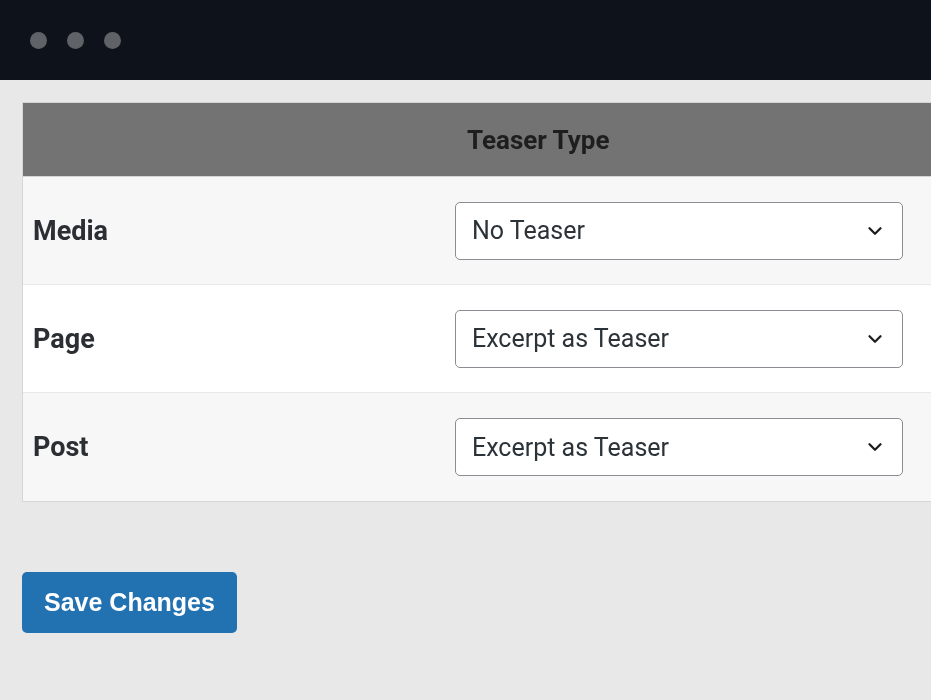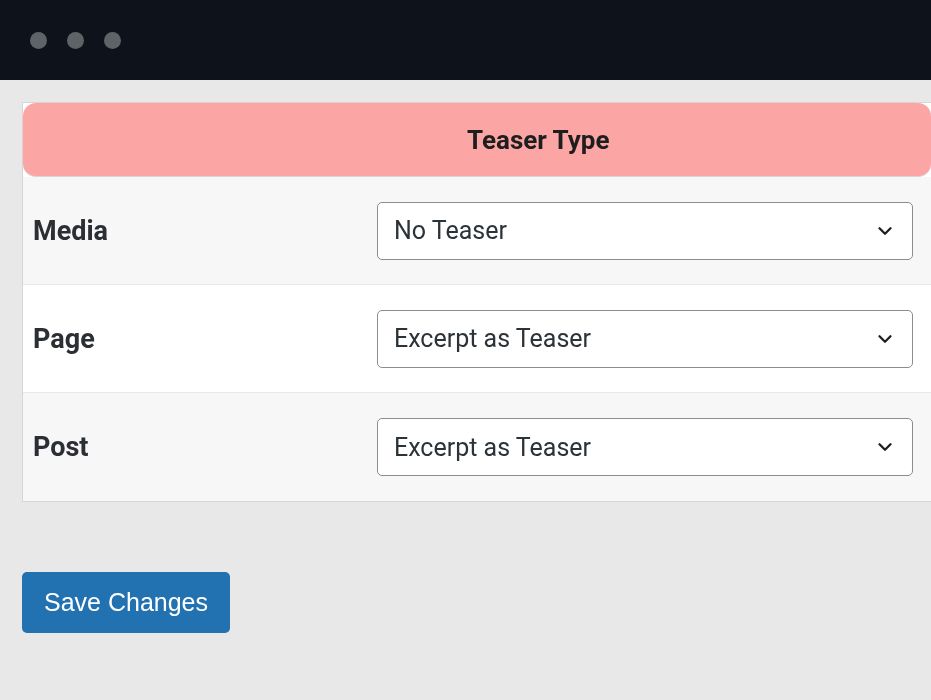--- a/index.html
+++ b/index.html
@@ -37,22 +37,21 @@
       width: 909px;
       border: 1px solid #d6d6d6;
       border-right: none;
       background: #fff;
     }
     .table-header {
       height: 74px;
       display: flex;
       align-items: center;
       border-bottom: 1px solid #d6d6d6;
-      background: #fca5a5;
-      border-radius: 13px;
+      background: #737373;
     }
     .header-label-col {
       width: 444px;
     }
     .header-value-col {
       flex: 1;
       font-size: 26px;
       font-weight: 700;
       color: #1e1e1e;
     }
@@ -76,21 +75,21 @@
       font-size: 27px;
       font-weight: 700;
       color: #2b2e33;
     }
     .row-control {
       flex: 1;
       padding-right: 18px;
     }
     .select-wrap {
       position: relative;
-      width: 536px;
+      width: 448px;
       height: 58px;
       background: #fff;
       border: 1px solid #8a8d91;
       border-radius: 5px;
       display: flex;
       align-items: center;
       padding: 0 16px;
       cursor: pointer;
     }
     .select-value {
@@ -103,21 +102,21 @@
       align-items: center;
     }
     .save-button {
       margin-left: 22px;
       margin-top: 70px;
       background: #2271b1;
       color: #fff;
       border: none;
       border-radius: 5px;
       font-size: 25px;
-      font-weight: 400;
+      font-weight: 700;
       padding: 16px 22px;
       cursor: pointer;
     }
   </style>
 </head>
 <body>
 
 <div class="titlebar">
   <div class="window-dot"></div>
   <div class="window-dot"></div>

